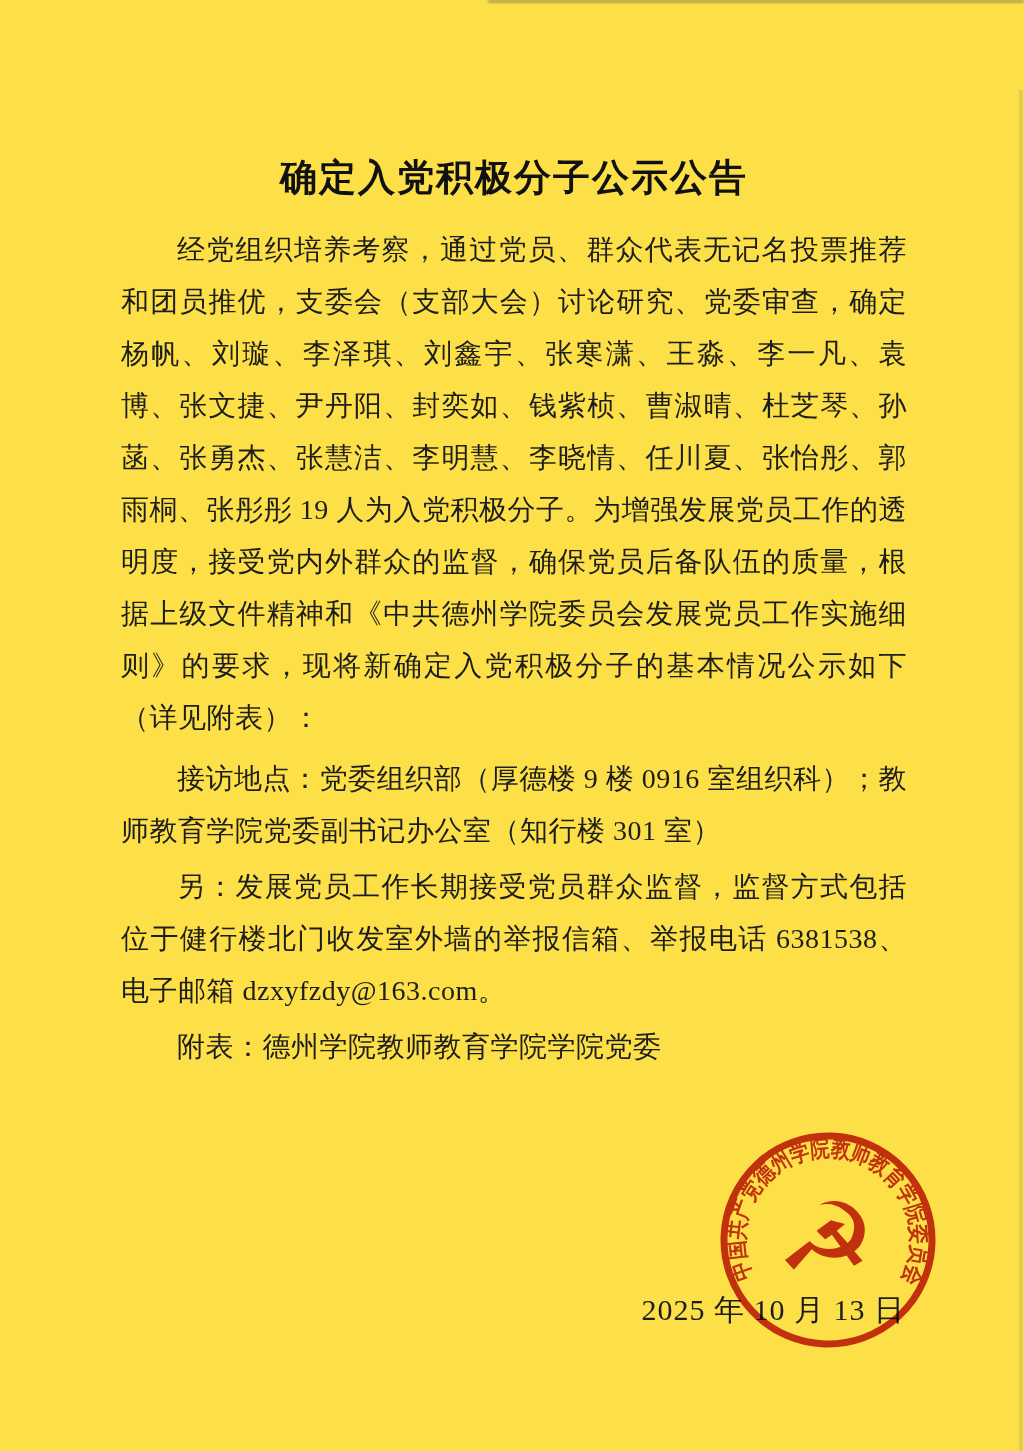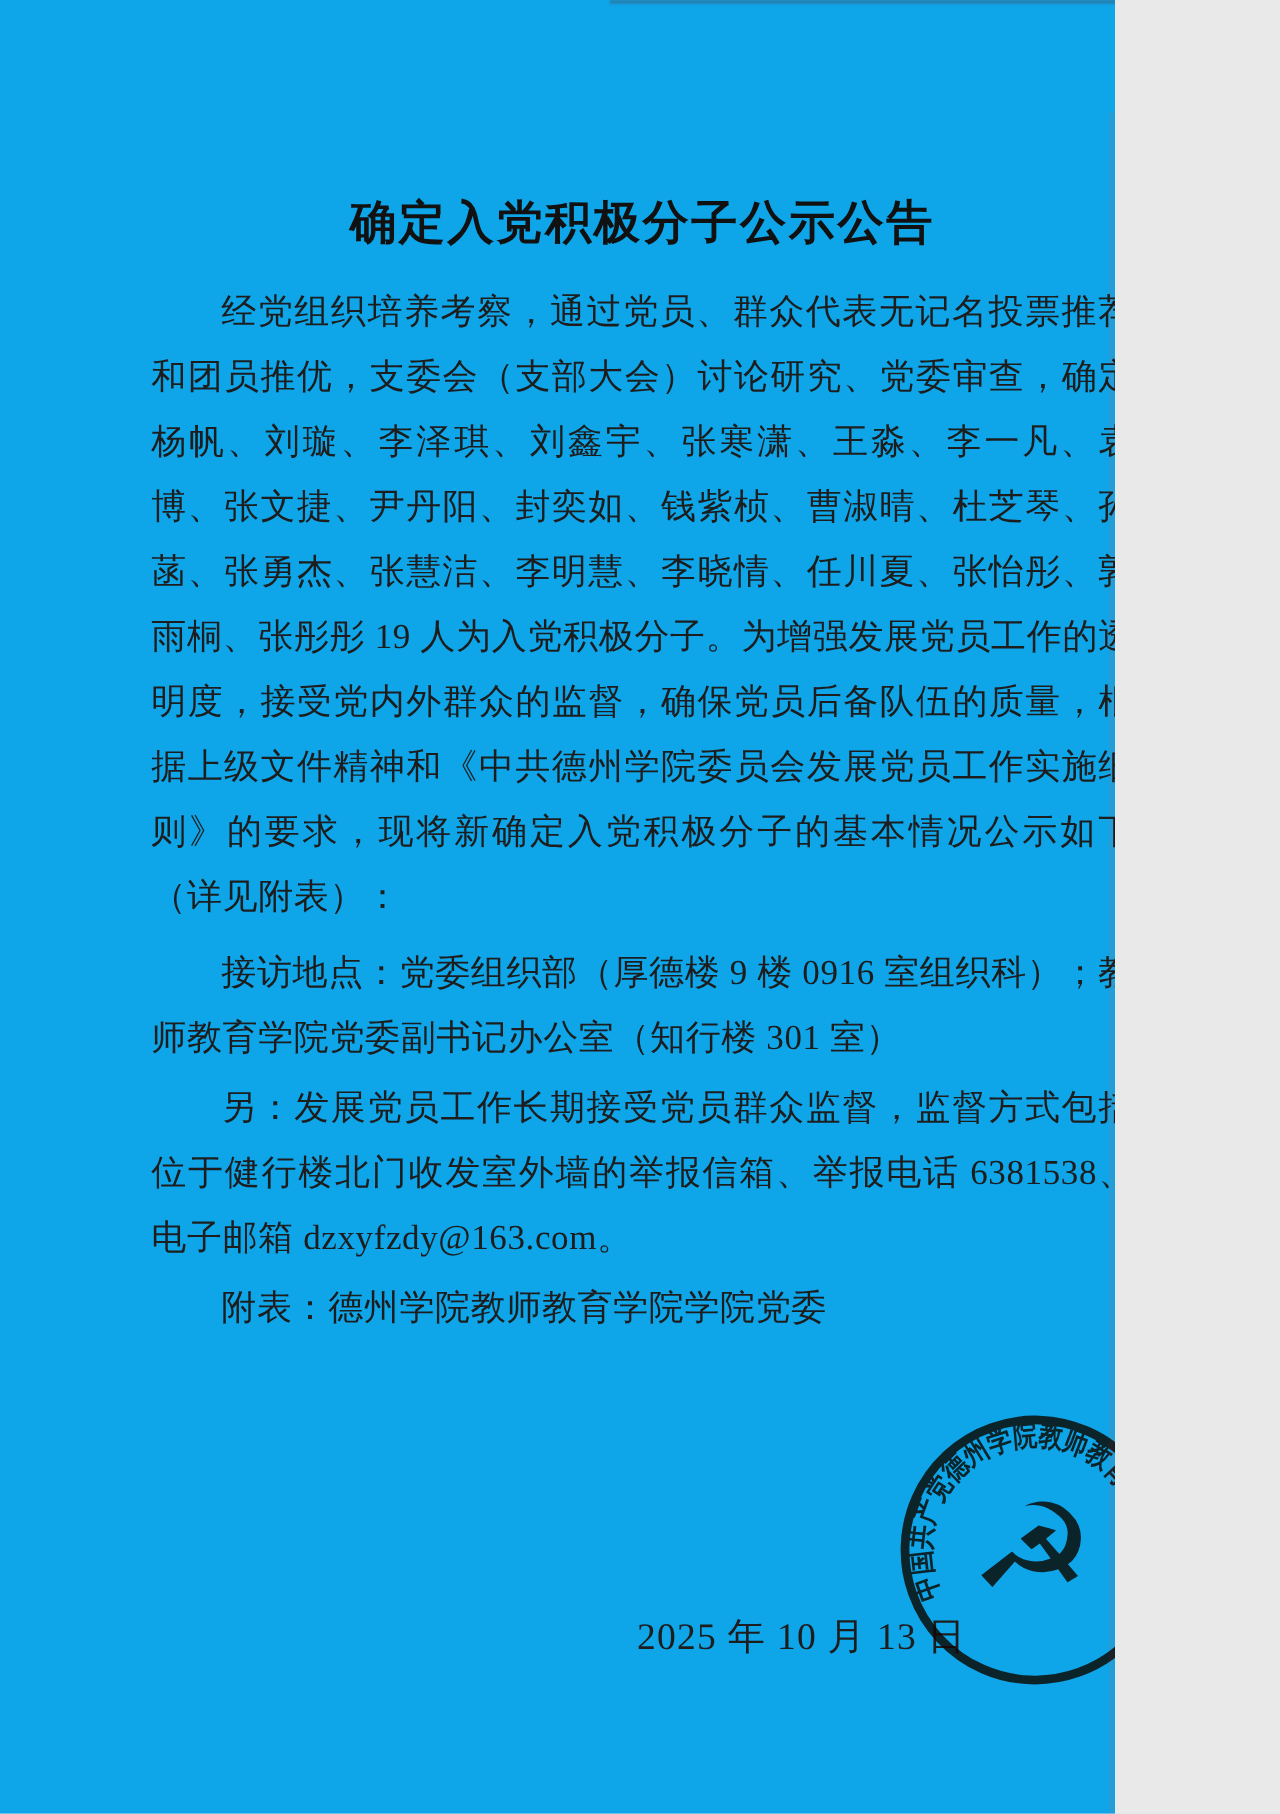--- a/index.html
+++ b/index.html
@@ -3,22 +3,22 @@
 <meta charset="utf-8">
 <style>
   html,body{margin:0;padding:0;}
   body{
     width:1024px;height:1451px;
     background:#e9e9e9;
     font-family:"Liberation Serif","DejaVu Serif",serif;
   }
   .page{
     position:relative;
-    width:892px;height:1451px;
-    background:#0ea5e9;
+    width:1024px;height:1451px;
+    background:#fde047;
     overflow:hidden;
   }
   
   .scan-streak-top{
     position:absolute;top:0;left:488px;width:536px;height:3px;
     background:rgba(70,70,80,0.40);filter:blur(1px);
   }
   .scan-streak-right{
     position:absolute;top:90px;right:1px;width:4px;height:1361px;
     background:rgba(130,130,150,0.22);filter:blur(0.5px);

